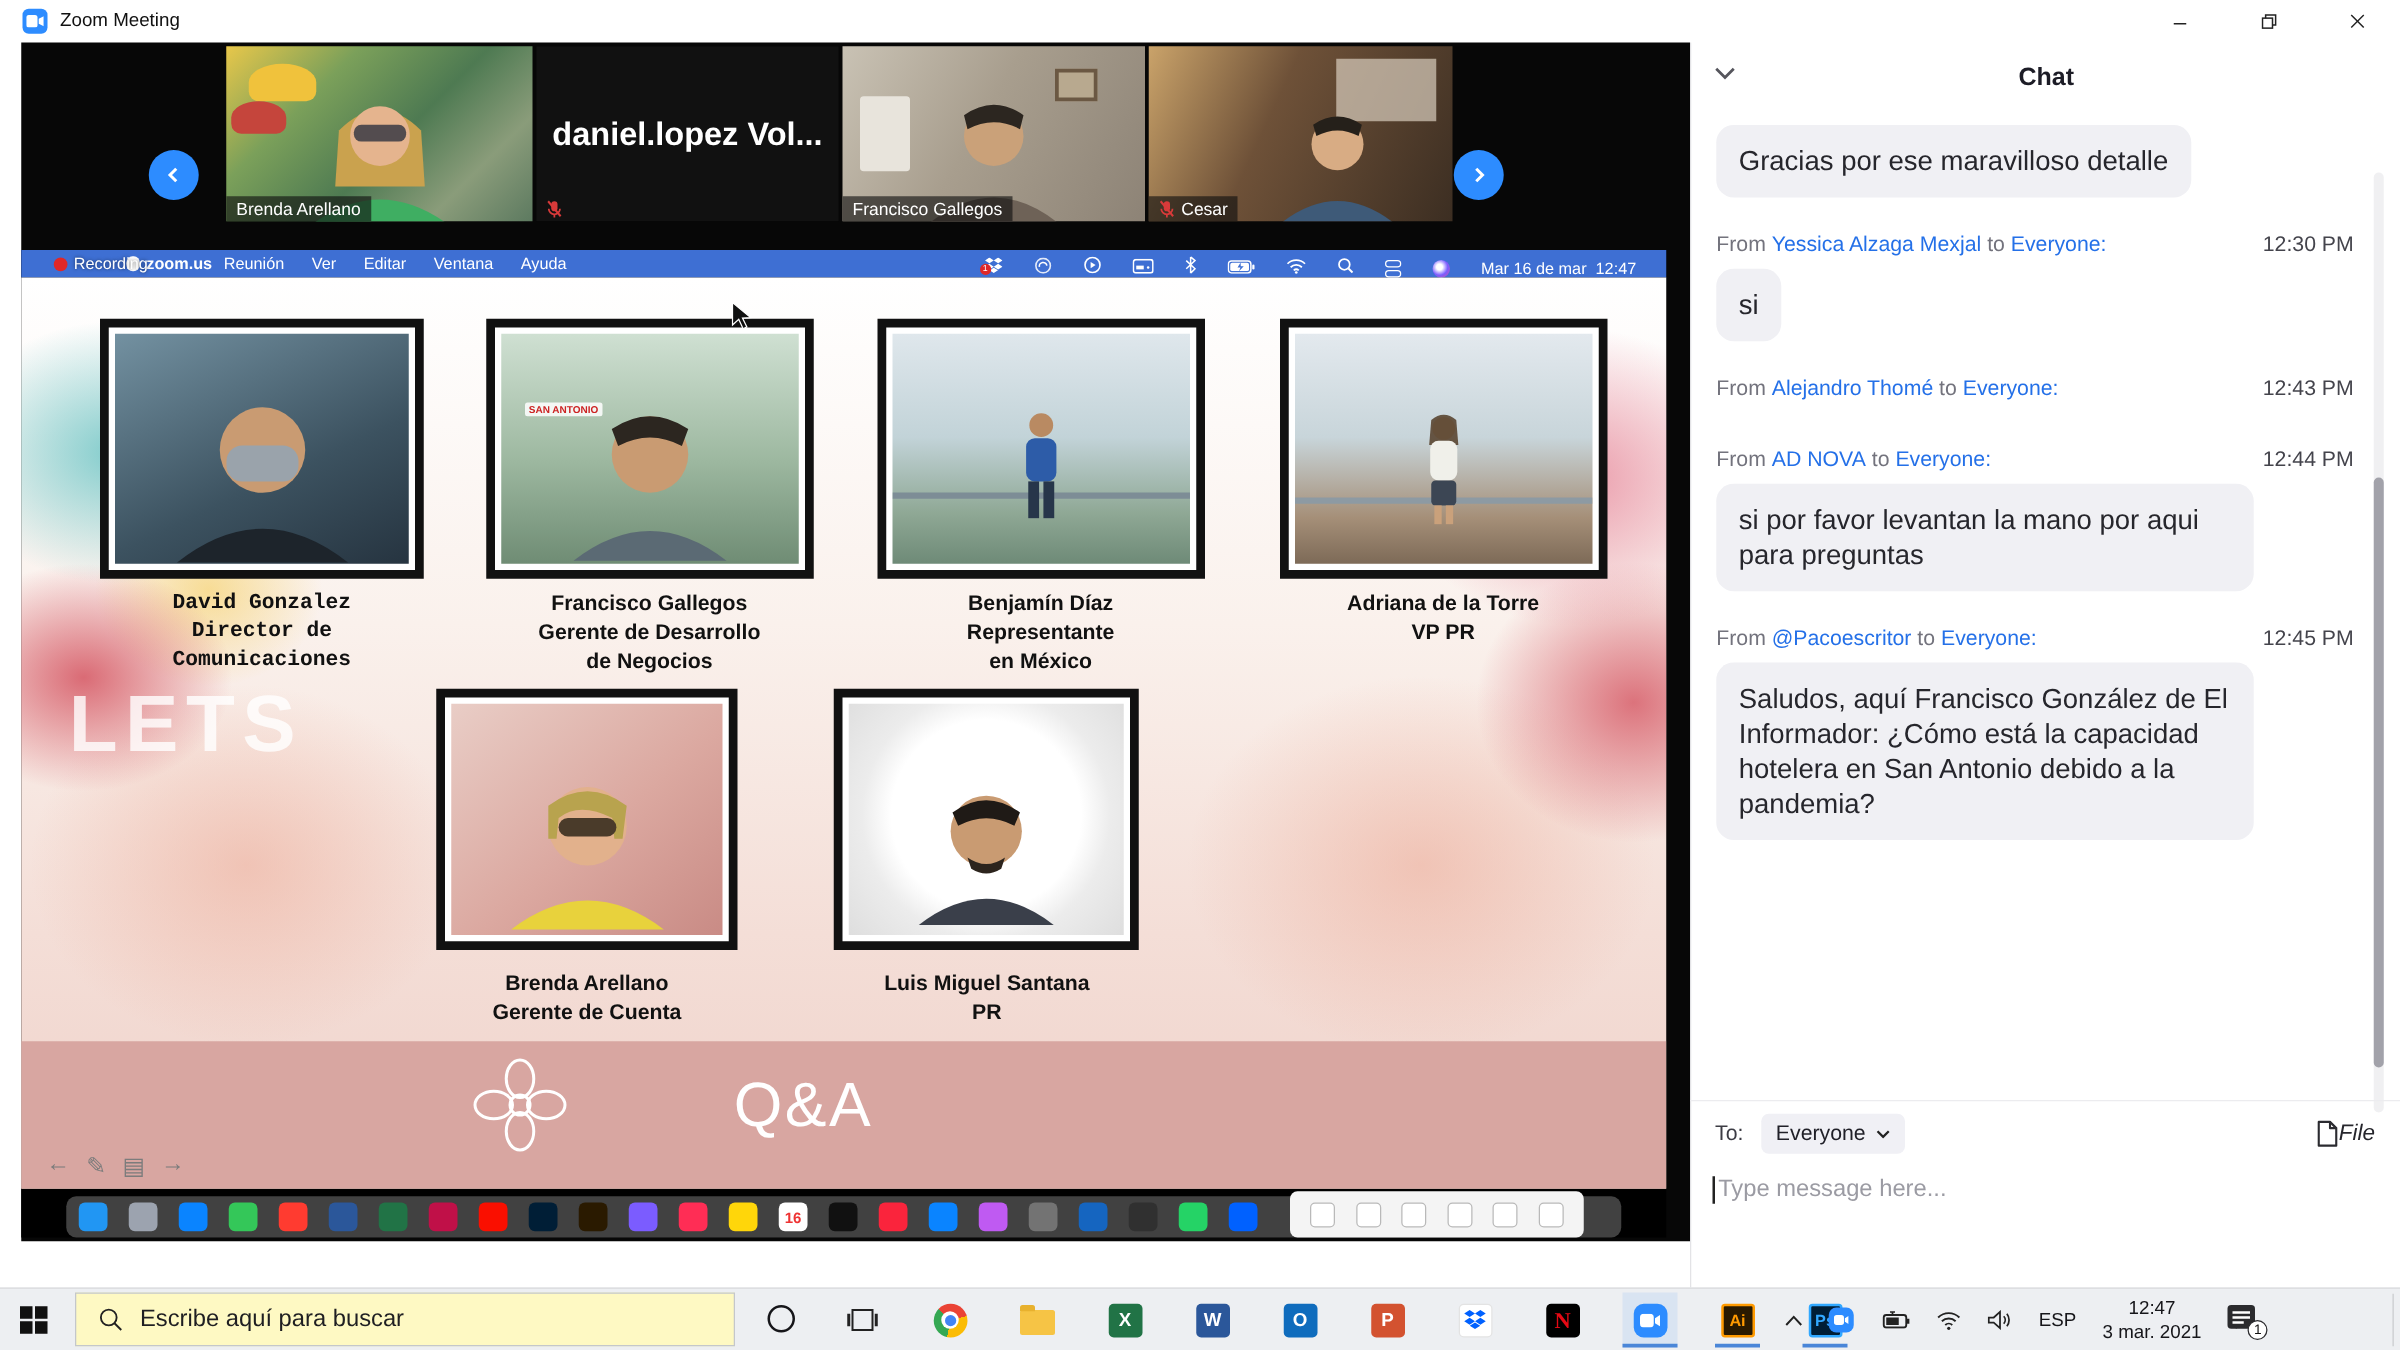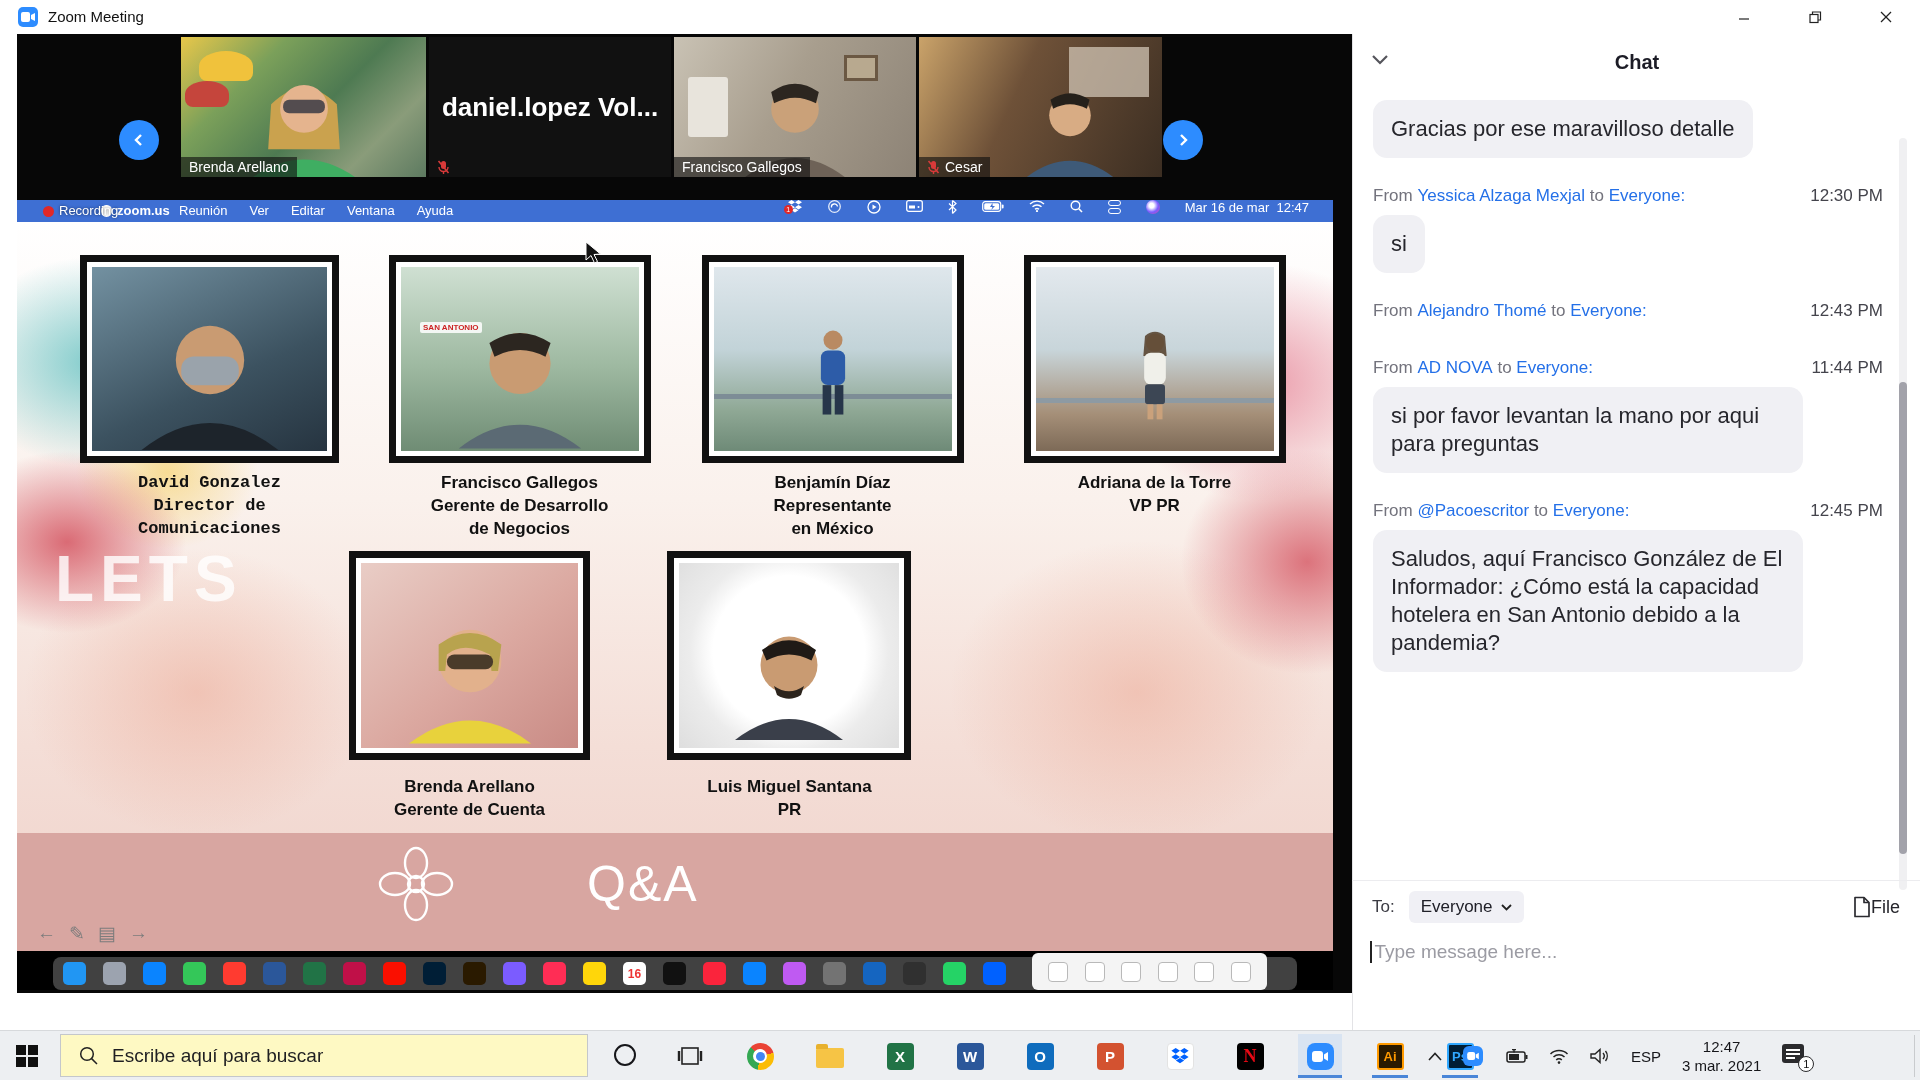--- a/index.html
+++ b/index.html
@@ -30,21 +30,21 @@
           display:flex;align-items:center;justify-content:center;cursor:pointer;}
   .sil{position:absolute;left:50%;bottom:-2px;transform:translateX(-50%);}
   .tile-txt{width:100%;height:100%;display:flex;align-items:center;justify-content:center;
             color:#fff;font-weight:bold;font-size:26px;background:#111;}
 
   
   .mac-screen{left:0px;top:166px;width:1316px;height:790px;background:#000;}
   .mac-menubar{left:0;top:0;width:1316px;height:22px;background:var(--menubar-blue);color:#fff;
                font-size:13px;display:flex;align-items:center;}
   .mb-item{margin-right:22px;}
-  .mb-right{position:absolute;right:24px;top:0;height:22px;display:flex;align-items:flex-start;gap:25px;}
+  .mb-right{position:absolute;right:24px;top:0;height:22px;display:flex;align-items:flex-end;gap:25px;}
   .mb-ic{display:inline-block;position:relative;}
   .rec-dot{position:absolute;left:26px;top:6px;width:11px;height:11px;border-radius:50%;background:var(--recording-red);}
   .rec-txt{position:absolute;left:42px;top:3px;color:#fff;font-size:13px;text-shadow:0 0 3px rgba(0,0,0,.6);z-index:3;}
   .apple{position:absolute;left:84px;top:5px;width:11px;height:12px;background:#fff;
          border-radius:45% 45% 48% 48%;z-index:1;}
   .zoomus{position:absolute;left:100px;top:3px;font-weight:bold;z-index:2;}
   .mb-items{position:absolute;left:162px;top:3px;display:flex;}
 
   
   .slide{left:0;top:22px;width:1316px;height:729px;overflow:hidden;background:
@@ -97,21 +97,21 @@
   .meta .nm{color:var(--link-blue);cursor:pointer;}
   .meta .sp{white-space:pre;}
   .meta .tm{margin-left:auto;color:#44444c;}
   .scrolltrack{left:1899px;top:138px;width:8px;height:752px;background:#f0f0f2;border-radius:4px;}
   .scrollthumb{left:1899px;top:382px;width:8px;height:472px;background:#a2a2aa;border-radius:4px;cursor:grab;}
   .composer-line{left:1352px;top:880px;width:568px;height:1px;background:#ececef;}
   .to-row{left:1372px;top:890px;width:528px;height:34px;display:flex;align-items:center;}
   .to-lbl{font-size:17px;color:#3c3c44;}
   .to-pill{margin-left:14px;background:#f0f0f5;border-radius:6px;height:32px;padding:0 12px;display:flex;
            align-items:center;gap:8px;font-size:17px;color:#202028;cursor:pointer;}
-  .file-grp{margin-left:auto;display:flex;align-items:center;gap:0;cursor:pointer;}
+  .file-grp{margin-left:auto;display:flex;gap:0;cursor:pointer;font-style:italic;}
   .file-lbl{font-size:18px;color:#26262c;}
   .type-row{left:1370px;top:938px;width:520px;height:28px;display:flex;align-items:center;}
   .caret{width:1.5px;height:22px;background:#222;margin-right:3px;}
   .placeholder{font-size:19px;color:#9b9ba3;}
 
   
   .taskbar{left:0;top:1030px;width:1920px;height:50px;background:var(--taskbar-bg);border-top:1px solid #d7d9dc;}
   .start{left:16px;top:14px;width:22px;height:22px;display:grid;grid-template-columns:10px 10px;
          grid-template-rows:10px 10px;gap:2px;cursor:pointer;}
   .start div{background:#111;}
@@ -525,21 +525,21 @@
     </div>
 
     <div class="meta">
       <span>From</span>
         <span class="sp"> </span>
       <span class="nm">AD NOVA</span>
         <span class="sp"> </span>
       <span>to</span>
         <span class="sp"> </span>
       <span class="nm">Everyone:</span>
-      <span class="tm">11:44 PM</span>
+      <span class="tm">12:44 PM</span>
     </div>
     <div class="bubble">si por favor levantan la mano por aqui para preguntas</div>
 
     <div class="meta">
       <span>From</span>
         <span class="sp"> </span>
       <span class="nm">@Pacoescritor</span>
         <span class="sp"> </span>
       <span>to</span>
         <span class="sp"> </span>

